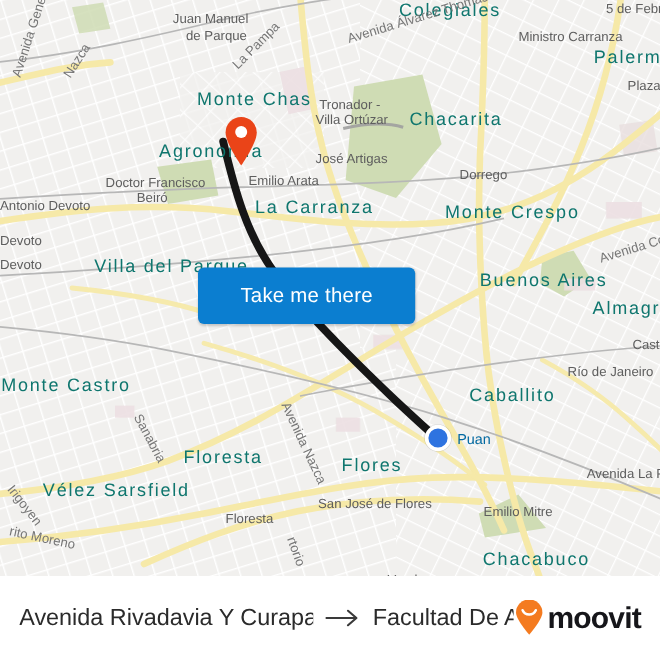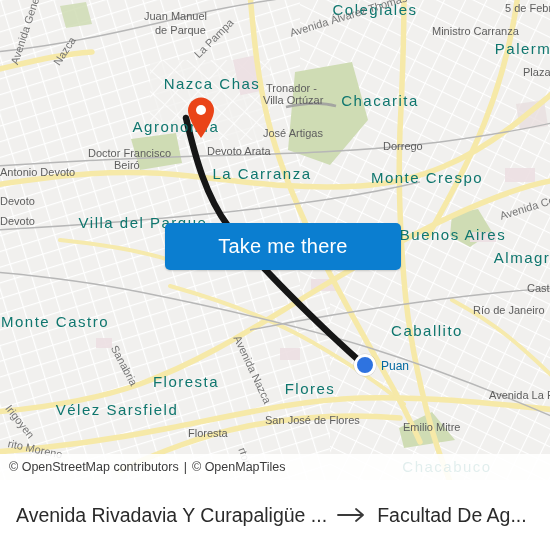--- a/index.html
+++ b/index.html
@@ -36,23 +36,23 @@
   #dot{
     position:absolute;left:365px;top:365px;width:22px;height:22px;
     margin-left:-11px;margin-top:-11px;border-radius:50%;
     background:#2e73e0;border:3px solid #ffffff;box-sizing:border-box;
     box-shadow:0 0 0 0.5px rgba(0,0,0,.12);
   }
   #dot-label{position:absolute;left:381px;top:359px;font-size:12px;color:#0369a1;}
 
   
   #cta{
-    position:absolute;left:165px;top:223px;width:236px;height:47px;
+    position:absolute;left:165px;top:223px;width:181px;height:47px;
     background:#0b7ed0;border-radius:5px;border:none;
-    color:#ffffff;font-size:20px;letter-spacing:.2px;
+    color:#ffffff;font-size:17px;letter-spacing:.2px;
     font-family:"Liberation Sans", sans-serif;
     cursor:pointer;display:flex;align-items:center;justify-content:center;
     box-shadow:0 1px 2px rgba(0,0,0,.18);
   }
 
   
   #attrib{
     position:absolute;left:0;bottom:0;width:550px;height:26px;
     background:rgba(255,255,255,.88);
     display:flex;align-items:center;
@@ -152,48 +152,48 @@
       </g>
       <g fill="none" stroke="#9f9f9f" stroke-width="2.6" opacity=".9">
         <path d="M286 107 C304 103 322 102 336 106"></path>
       </g>
 
       <path d="M186 118 C196 160 206 196 228 226 C252 258 290 296 330 334 C345 348 356 358 364 365" fill="none" stroke="#161616" stroke-width="6.5" stroke-linecap="round"></path>
     </svg>
 
     <div id="labels">
         <div class="lbl place big c" style="left: 375px; top: 9px;">Colegiales</div>
-        <div class="lbl place big c" style="left: 212px; top: 83px;">Nazca Chas</div>
+        <div class="lbl place big c" style="left: 212px; top: 83px;">Monte Chas</div>
         <div class="lbl place big c" style="left: 380px; top: 100px;">Chacarita</div>
         <div class="lbl place big c" style="left: 176px; top: 126px;">Agronomía</div>
         <div class="lbl place big c" style="left: 528px; top: 48px;">Palermo</div>
         <div class="lbl place big c" style="left: 262px; top: 173px;">La Carranza</div>
         <div class="lbl place big c" style="left: 427px; top: 177px;">Monte Crespo</div>
         <div class="lbl place big c" style="left: 143px; top: 222px;">Villa del Parque</div>
         <div class="lbl place big c" style="left: 453px; top: 234px;">Buenos Aires</div>
         <div class="lbl place big c" style="left: 527px; top: 257px;">Almagro</div>
         <div class="lbl place big c" style="left: 55px; top: 321px;">Monte Castro</div>
         <div class="lbl place big c" style="left: 427px; top: 330px;">Caballito</div>
         <div class="lbl place big c" style="left: 186px; top: 381px;">Floresta</div>
         <div class="lbl place big c" style="left: 310px; top: 388px;">Flores</div>
-        <div class="lbl place big c" style="left: 97px; top: 409px; margin-left: 20px;">Vélez Sarsfield</div>
+        <div class="lbl place big c" style="left: 97px; top: 409px;">Vélez Sarsfield</div>
         <div class="lbl place big c" style="left: 447px; top: 452px; margin-top: 44px;">Parque</div>
         <div class="lbl place big c" style="left: 447px; top: 466px;">Chacabuco</div>
         <div class="lbl station" style="left: 144px; top: 10px;">Juan Manuel</div>
         <div class="lbl station" style="left: 155px; top: 24px;">de Parque</div>
         <div class="lbl station" style="left: 432px; top: 25px;">Ministro Carranza</div>
         <div class="lbl station" style="left: 505px; top: 2px;">5 de Febrero</div>
         <div class="lbl station" style="left: 523px; top: 66px;">Plaza</div>
         <div class="lbl station" style="left: 266px; top: 82px; text-align: center;">Tronador -</div>
         <div class="lbl station" style="left: 263px; top: 94px;">Villa Ortúzar</div>
         <div class="lbl station" style="left: 263px; top: 127px;">José Artigas</div>
         <div class="lbl station" style="left: 383px; top: 140px;">Dorrego</div>
         <div class="lbl station" style="left: 88px; top: 147px;">Doctor Francisco</div>
         <div class="lbl station" style="left: 114px; top: 159px;">Beiró</div>
-        <div class="lbl station" style="left: 207px; top: 145px;">Devoto Arata</div>
+        <div class="lbl station" style="left: 207px; top: 145px;">Emilio Arata</div>
         <div class="lbl station" style="left: 0px; top: 166px;">Antonio Devoto</div>
         <div class="lbl station" style="left: 0px; top: 195px;">Devoto</div>
         <div class="lbl station" style="left: 0px; top: 215px;">Devoto</div>
         <div class="lbl station" style="left: 473px; top: 304px;">Río de Janeiro</div>
         <div class="lbl station" style="left: 527px; top: 282px;">Castro B</div>
         <div class="lbl station" style="left: 489px; top: 389px;">Avenida La Plata</div>
         <div class="lbl station" style="left: 265px; top: 404px; margin-top: 10px;">San José de Flores</div>
         <div class="lbl station" style="left: 403px; top: 421px;">Emilio Mitre</div>
         <div class="lbl station" style="left: 188px; top: 427px;">Floresta</div>
         <div class="lbl station" style="left: 323px; top: 478px;">Varela</div>
@@ -214,30 +214,32 @@
         <path d="M16 43 C16 43 3 24.5 3 15.5 A13 13 0 0 1 29 15.5 C29 24.5 16 43 16 43 Z" fill="#ea4418"></path>
         <circle cx="16" cy="15" r="5" fill="#ffffff"></circle>
       </svg>
     </div>
 
     <div id="dot"></div>
     <div id="dot-label">Puan</div>
 
     <button id="cta">Take me there</button>
 
-    <div id="attrib">
-      <span>© OpenStreetMap contributors</span>
-      <span class="sep">|</span>
-      <span>© OpenMapTiles</span>
-    </div>
   </div>
 
   <div id="footer">
     <div id="origin">Avenida Rivadavia Y Curapaligüe ...</div>
     <div id="arrow">
       <svg width="30" height="16" viewBox="0 0 30 16">
         <path d="M1 8 H25 M19 2 L26 8 L19 14" fill="none" stroke="#3a3a3a" stroke-width="1.8" stroke-linecap="round" stroke-linejoin="round"></path>
       </svg>
     </div>
     <div id="destination">Facultad De Ag...</div>
+    <div id="logo">
+      <svg width="26" height="30" viewBox="0 0 26 30">
+        <path d="M13 29 C13 29 2 16.5 2 10.5 A11 11 0 0 1 24 10.5 C24 16.5 13 29 13 29 Z" fill="#f47b20"></path>
+        <path d="M7.5 8.5 A6 6 0 0 0 18.5 8.5" fill="none" stroke="#ffffff" stroke-width="2.1" stroke-linecap="round"></path>
+      </svg>
+      <span id="logo-word">moovit</span>
+    </div>
   </div>
 
 </div>
 
 </body></html>

